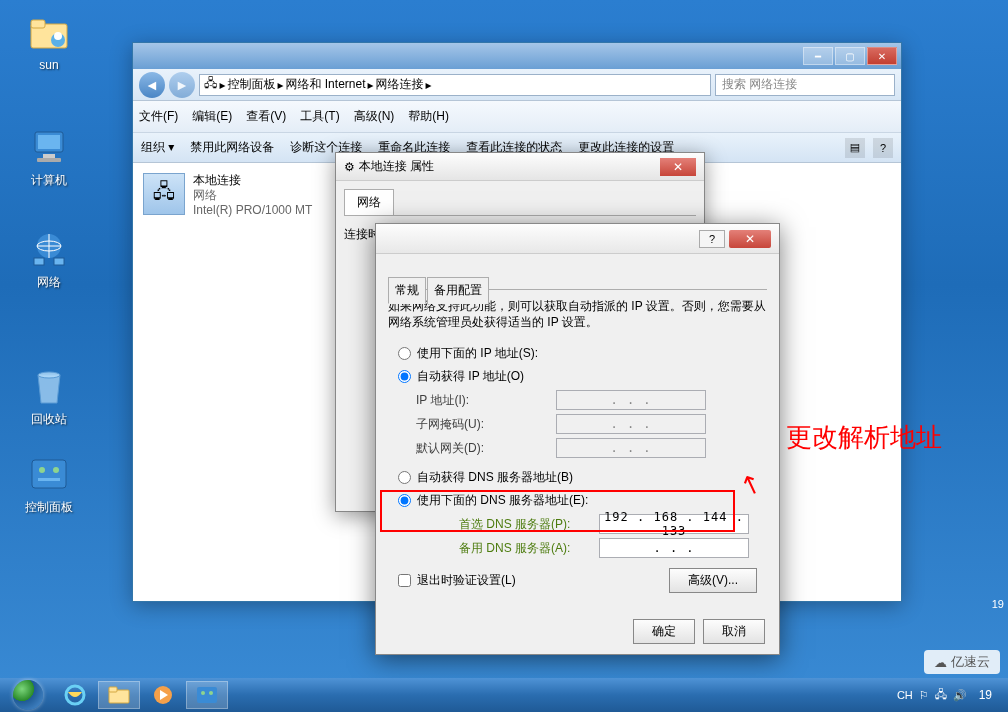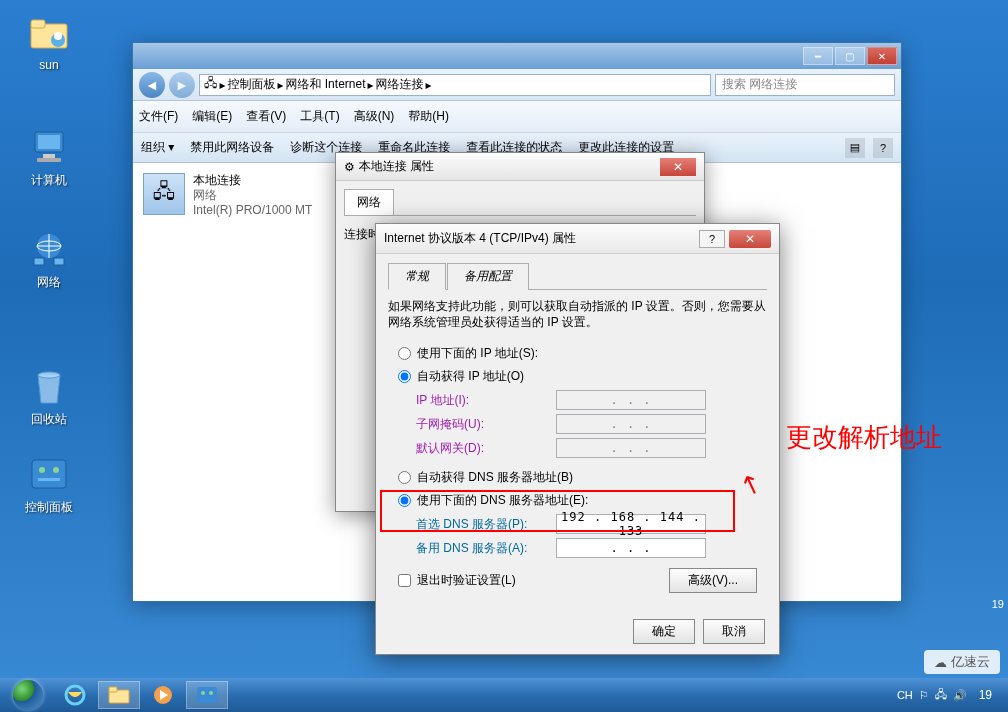--- a/index.html
+++ b/index.html
@@ -43,27 +43,27 @@
 .tab { padding: 4px 12px; border: 1px solid #adadad; border-bottom: none; background: #fff; margin-right: 2px; cursor: pointer; }
 
 
 .ipdlg { position: absolute; left: 375px; top: 223px; width: 405px; height: 432px; background: #f0f0f0; border: 1px solid #888; box-shadow: 0 4px 24px rgba(0,0,0,0.5); }
 .ip-title { height: 30px; background: linear-gradient(#fdfdfd,#e8e8e8); display: flex; align-items: center; padding: 0 8px; font-size: 12px; border-bottom: 1px solid #ccc; }
 .ip-title-btns { margin-left: auto; display: flex; gap: 4px; }
 .ip-help { width: 26px; height: 18px; border: 1px solid #aaa; background: #f5f5f5; display: flex; align-items: center; justify-content: center; cursor: pointer; font-size: 11px; }
 .ip-close { width: 42px; height: 18px; background: linear-gradient(#e48078,#c7463a); color: white; display: flex; align-items: center; justify-content: center; cursor: pointer; font-size: 12px; border-radius: 2px; }
 .ip-body { padding: 8px 12px; font-size: 12px; }
 .ip-tabs { display: flex; border-bottom: 1px solid #adadad; margin-bottom: 8px; }
-.ip-tab { padding: 4px 16px; border: 1px solid #adadad; border-bottom: none; background: #f0f0f0; margin-right: 1px; cursor: pointer; position: relative; top: 1px; font-style: italic; }
+.ip-tab { padding: 4px 6px; border: 1px solid #adadad; border-bottom: none; background: #f0f0f0; margin-right: 1px; cursor: pointer; position: relative; top: 15px; }
 .ip-tab.active { background: #f0f0f0; border-bottom: 1px solid #f0f0f0; }
 .ip-desc { margin: 6px 0 12px; line-height: 16px; }
 .radio-row { display: flex; align-items: center; gap: 6px; padding: 3px 10px; cursor: pointer; }
 .field-row { display: flex; align-items: center; padding: 2px 10px 2px 28px; }
-.field-row .flbl { width: 140px; color: #a21caf; }
-.field-row.active .flbl { color: #0369a1; }
+.field-row .flbl { width: 140px; color: #404040; }
+.field-row.active .flbl { color: #4d7c0f; margin-left: 43px; }
 .ip-input { width: 150px; height: 20px; border: 1px solid #abadb3; background: #fff; font-size: 12px; text-align: center; letter-spacing: 1px; font-family: Consolas, monospace; display: flex; align-items: center; justify-content: center; }
 .ip-input.disabled { background: #f0f0f0; color: #888; }
 .chk-row { display: flex; align-items: center; gap: 6px; padding: 8px 10px; }
 .btn { padding: 3px 18px; border: 1px solid #888; background: linear-gradient(#fdfdfd,#e3e3e3); cursor: pointer; font-size: 12px; }
 .dlg-foot { position: absolute; bottom: 10px; right: 14px; display: flex; gap: 8px; }
 
 
 .red-box { position: absolute; border: 2px solid red; pointer-events: none; }
 .red-label { position: absolute; color: red; font-size: 26px; font-family: "KaiTi","SimSun",serif; }
 .red-arrow { position: absolute; color: red; font-size: 26px; transform: rotate(200deg); }
@@ -207,21 +207,20 @@
   <div class="dlg-body">
     <div class="tabrow">
       <div class="tab">网络</div>
     </div>
     <div style="margin-top:10px">连接时使用:</div>
   </div>
 </div>
 
 <div class="ipdlg">
   <div class="ip-title">
-    <span>Internet 协议版本 4 (TCP/IPv4) 属性</span>
     <div class="ip-title-btns">
       <div class="ip-help">?</div>
       <div class="ip-close">✕</div>
     </div>
   </div>
   <div class="ip-body">
     <div class="ip-tabs">
       <div class="ip-tab active">常规</div>
       <div class="ip-tab">备用配置</div>
     </div>

